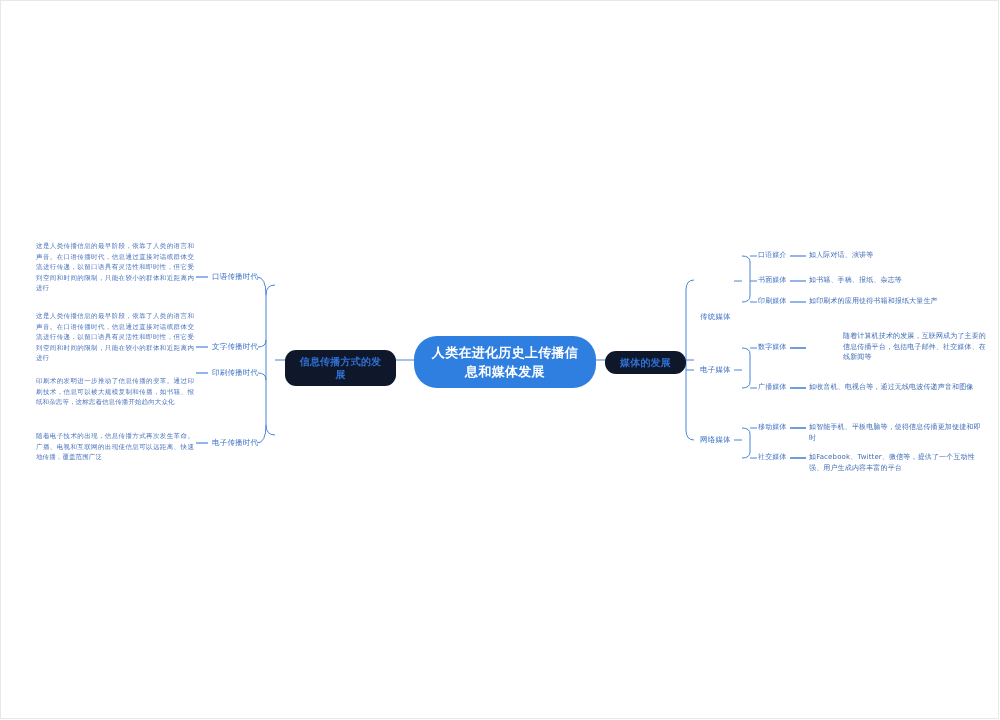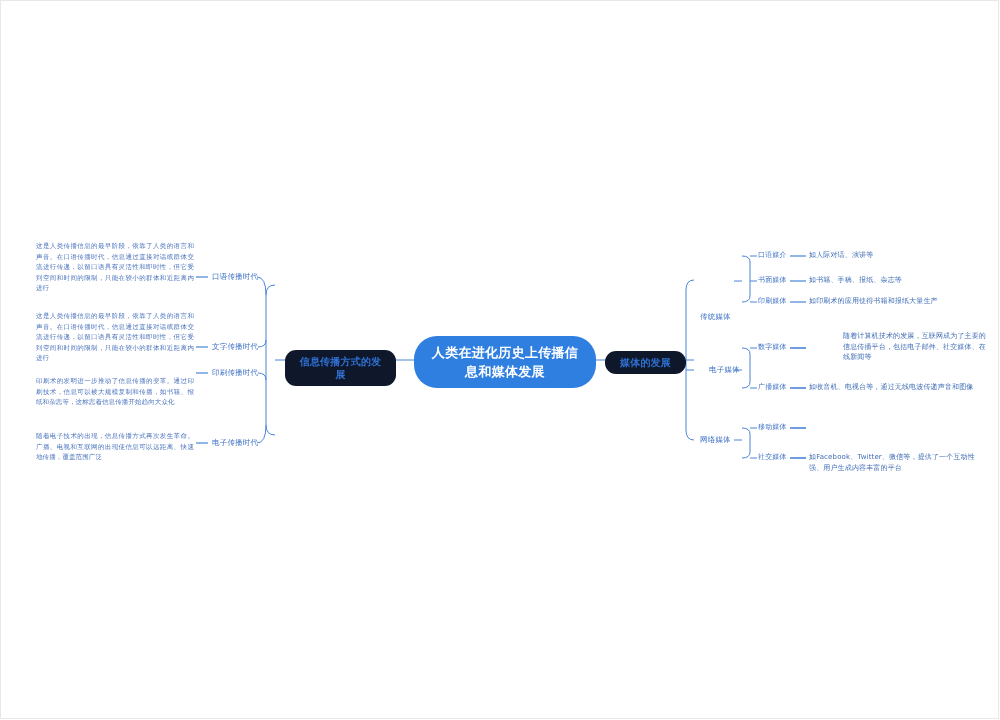--- a/index.html
+++ b/index.html
@@ -175,33 +175,34 @@
   <div class="node era-node" style="left:212px; top:437px;text-align:center;">电子传播时代</div>
 
   <div class="node para-node" style="left:36px; top:241px; width:158px;">这是人类传播信息的最早阶段，依靠了人类的语言和声音。在口语传播时代，信息通过直接对话或群体交流进行传递，以留口语具有灵活性和即时性，但它受到空间和时间的限制，只能在较小的群体和近距离内进行</div>
   <div class="node para-node" style="left:36px; top:311px; width:158px;">这是人类传播信息的最早阶段，依靠了人类的语言和声音。在口语传播时代，信息通过直接对话或群体交流进行传递，以留口语具有灵活性和即时性，但它受到空间和时间的限制，只能在较小的群体和近距离内进行</div>
   <div class="node para-node" style="left:36px; top:376px; width:158px;">印刷术的发明进一步推动了信息传播的变革。通过印刷技术，信息可以被大规模复制和传播，如书籍、报纸和杂志等，这标志着信息传播开始趋向大众化</div>
   <div class="node para-node" style="left:36px; top:431px; width:158px;">随着电子技术的出现，信息传播方式再次发生革命。广播、电视和互联网的出现使信息可以远距离、快速地传播，覆盖范围广泛</div>
 
   <div class="node branch-node" style="left:605px; top:351px; width:81px;">媒体的发展</div>
 
   <div class="node cat-node" style="left:700px; top:275px;margin-top:36px;">传统媒体</div>
-  <div class="node cat-node" style="left:700px; top:364px;margin-left:9px;">电子媒体</div>
+  <div class="node cat-node" style="left:700px; top:364px;">电子媒体</div>
   <div class="node cat-node" style="left:700px; top:434px;">网络媒体</div>
 
   <div class="node leaf-node" style="left:758px; top:250px;">口语媒介</div>
   <div class="node leaf-node" style="left:758px; top:275px;">书面媒体</div>
   <div class="node leaf-node" style="left:758px; top:296px;">印刷媒体</div>
 
   <div class="node leaf-node" style="left:758px; top:342px;">数字媒体</div>
   <div class="node leaf-node" style="left:758px; top:382px;">广播媒体</div>
 
   <div class="node leaf-node" style="left:758px; top:422px;">移动媒体</div>
   <div class="node leaf-node" style="left:758px; top:452px;">社交媒体</div>
 
   <div class="node desc-node" style="left:809px; top:250px; width:175px;">如人际对话、演讲等</div>
   <div class="node desc-node" style="left:809px; top:275px; width:175px;">如书籍、手稿、报纸、杂志等</div>
   <div class="node desc-node" style="left:809px; top:296px; width:178px;">如印刷术的应用使得书籍和报纸大量生产</div>
   <div class="node desc-node" style="left:843px; top:331px; width:146px;">随着计算机技术的发展，互联网成为了主要的信息传播平台，包括电子邮件、社交媒体、在线新闻等</div>
   <div class="node desc-node" style="left:809px; top:382px; width:172px;">如收音机、电视台等，通过无线电波传递声音和图像</div>
+  <div class="node desc-node" style="left:809px; top:422px; width:172px;">如智能手机、平板电脑等，使得信息传播更加便捷和即时</div>
   <div class="node desc-node" style="left:809px; top:452px; width:175px;">如Facebook、Twitter、微信等，提供了一个互动性强、用户生成内容丰富的平台</div>
 
 </div>
 
 </body></html>

